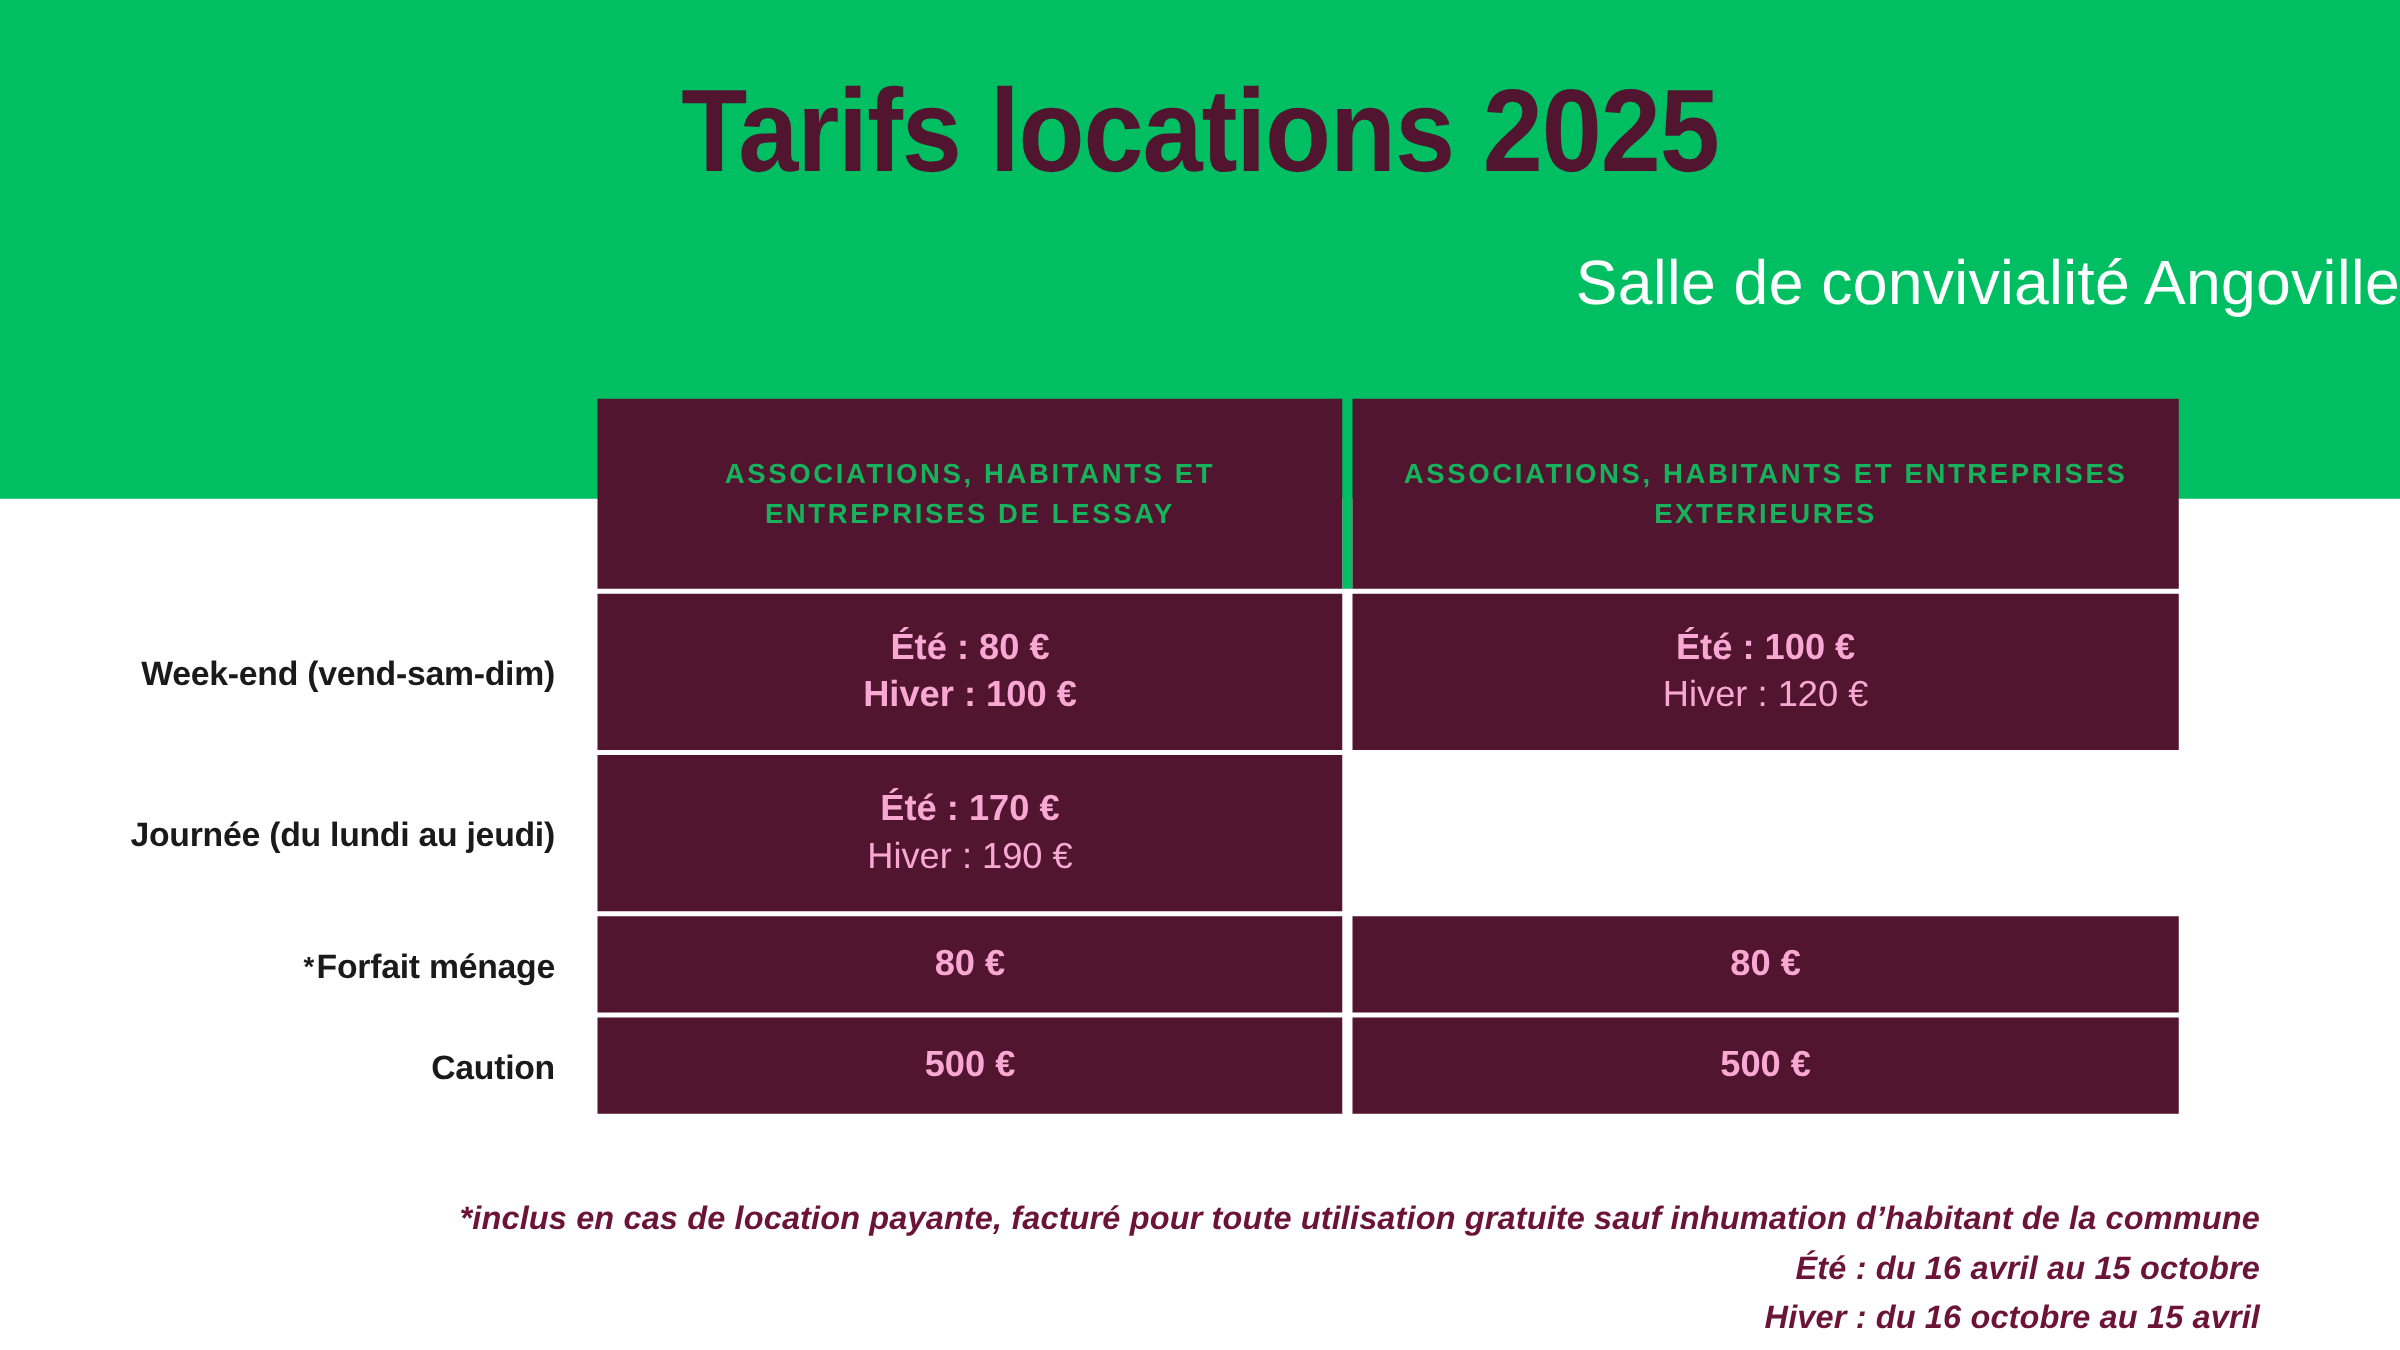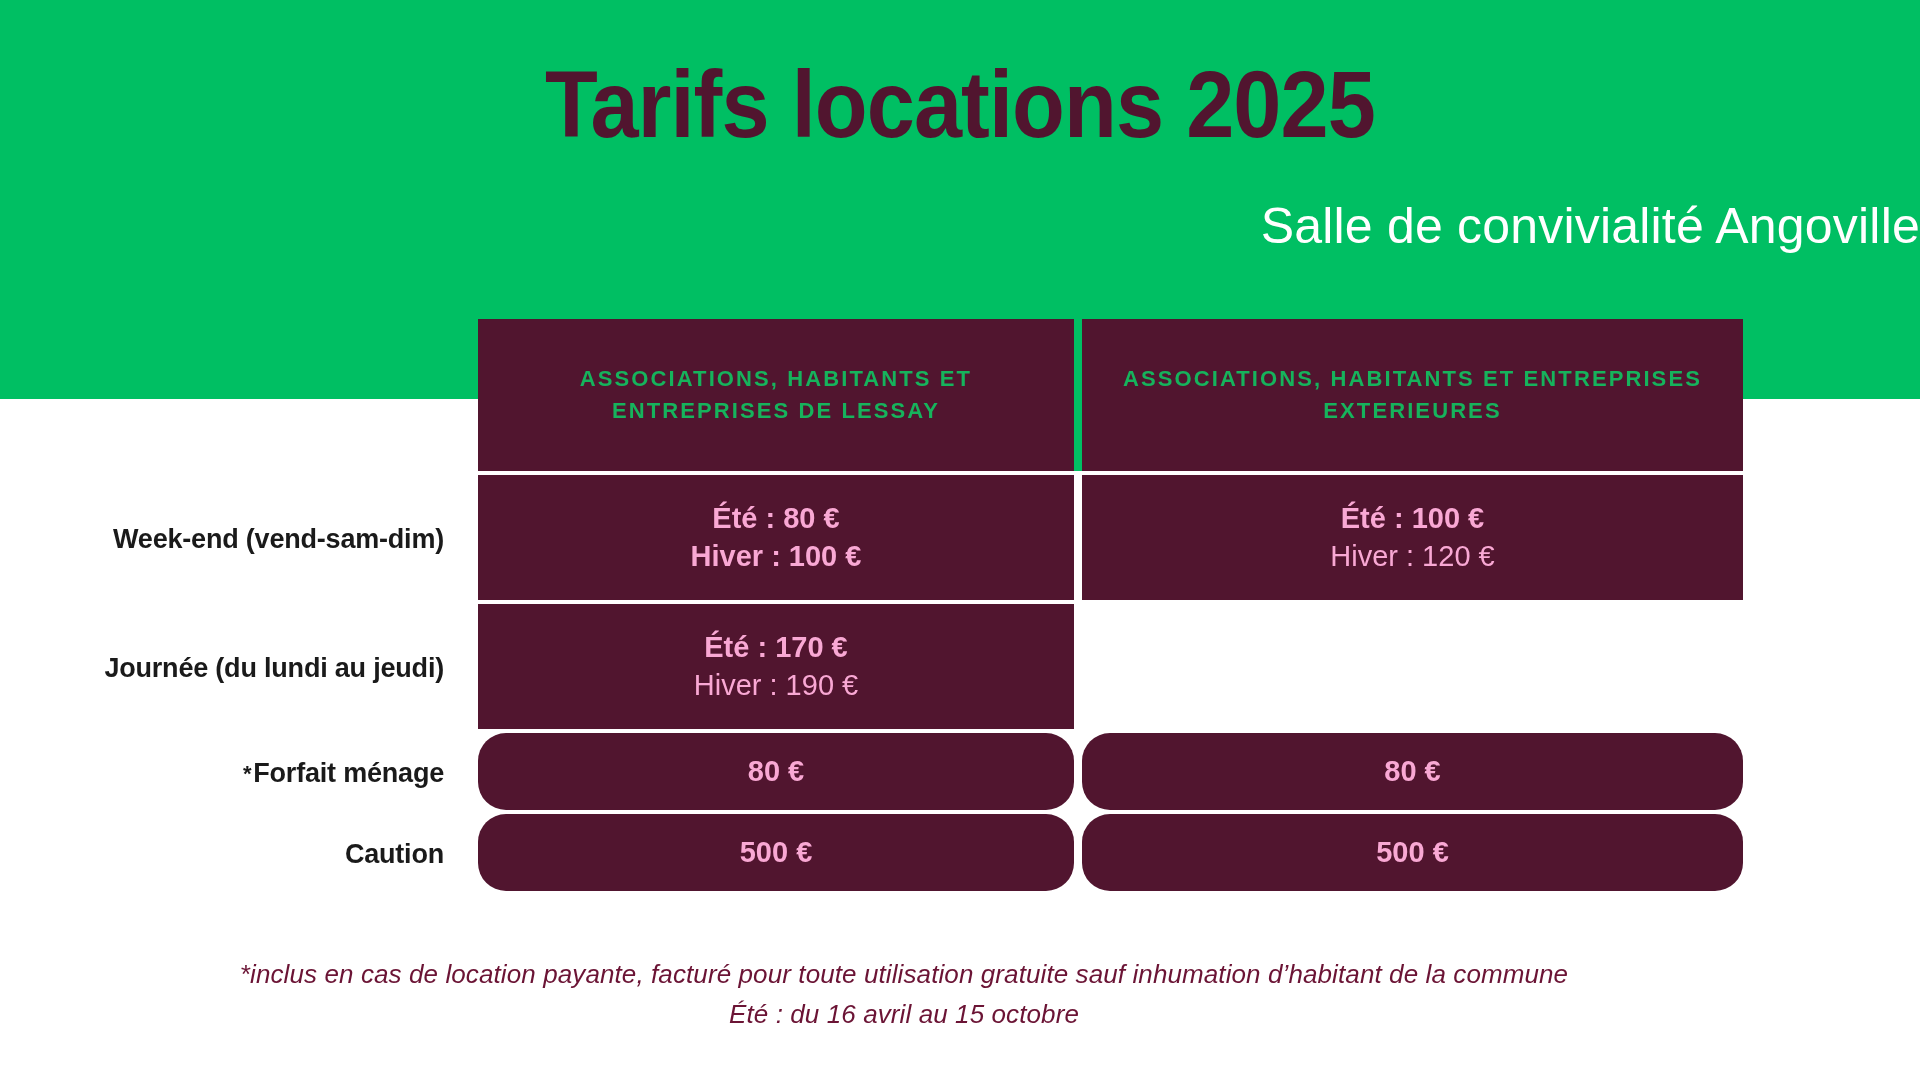--- a/index.html
+++ b/index.html
@@ -72,21 +72,21 @@
   .hrow .col-gap{background:#00bf63;}
 
   .rowsep{height:4px;background:#ffffff;width:100%;}
 
   .drow .tcell{
     height:125px;
     font-size:29px;
     font-weight:bold;
     line-height:1.28;
   }
-  .drow.short .tcell{height:77px;border-radius:28px;}
+  .drow.short .tcell{height:77px;}
   .drow .col-gap{background:#ffffff;}
 
   .cellline{display:block;white-space:nowrap;}
   .lw{font-weight:normal;}
 
   
   .labels{position:absolute;left:0;top:319px;width:462px;}
   .rlabel{
     display:flex;align-items:center;justify-content:flex-end;
     padding-right:18px;
@@ -99,26 +99,27 @@
   }
   .h-head{height:156px;}
   .h-tall{height:129px;}
   .h-short{height:81px;}
   .star{font-size:22px;vertical-align:1px;margin-right:2px;}
 
   
   .footer{
     position:absolute;
     left:0;top:955px;width:1808px;
-    text-align:center;
+    text-align:right;
     color:#6b1435;
     font-style:italic;
     font-size:26px;
     line-height:1.52;
     letter-spacing:0.1px;
+    font-weight:bold;
   }
   .footer div{white-space:nowrap;}
 </style>
 </head>
 <body>
 
 <div class="poster">
 
   <div class="banner"></div>
 
@@ -196,15 +197,16 @@
       <div class="tcell col-right">
         <span class="cellline">500 €</span>
       </div>
     </div>
 
   </div>
 
   <div class="footer">
     <div>*inclus en cas de location payante, facturé pour toute utilisation gratuite sauf inhumation d’habitant de la commune</div>
     <div>Été : du 16 avril au 15 octobre</div>
+    <div>Hiver : du 16 octobre au 15 avril</div>
   </div>
 
 </div>
 
 </body></html>

